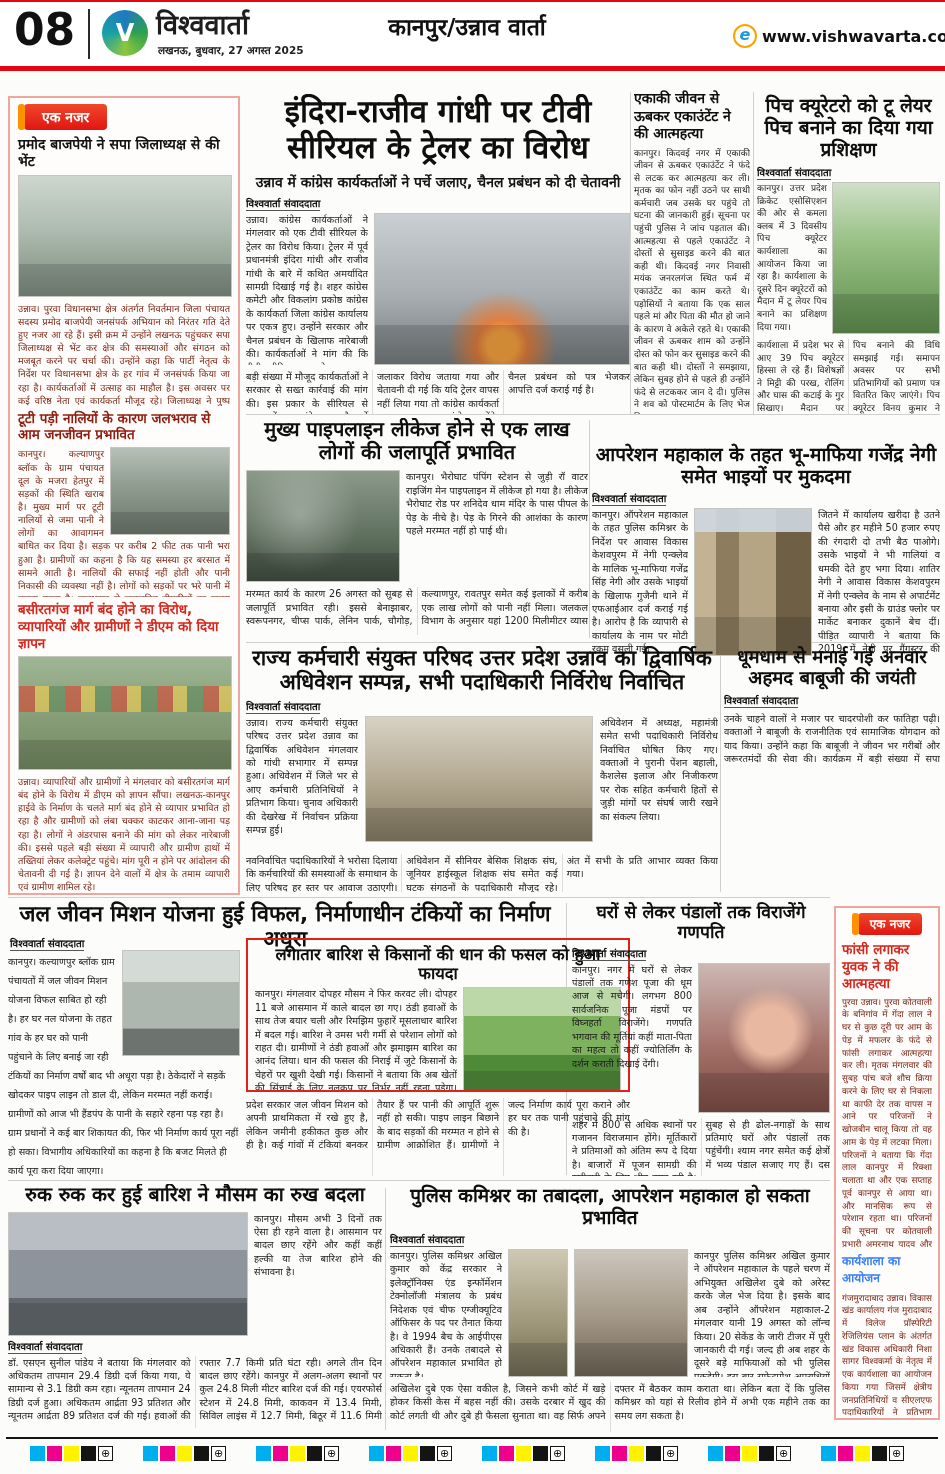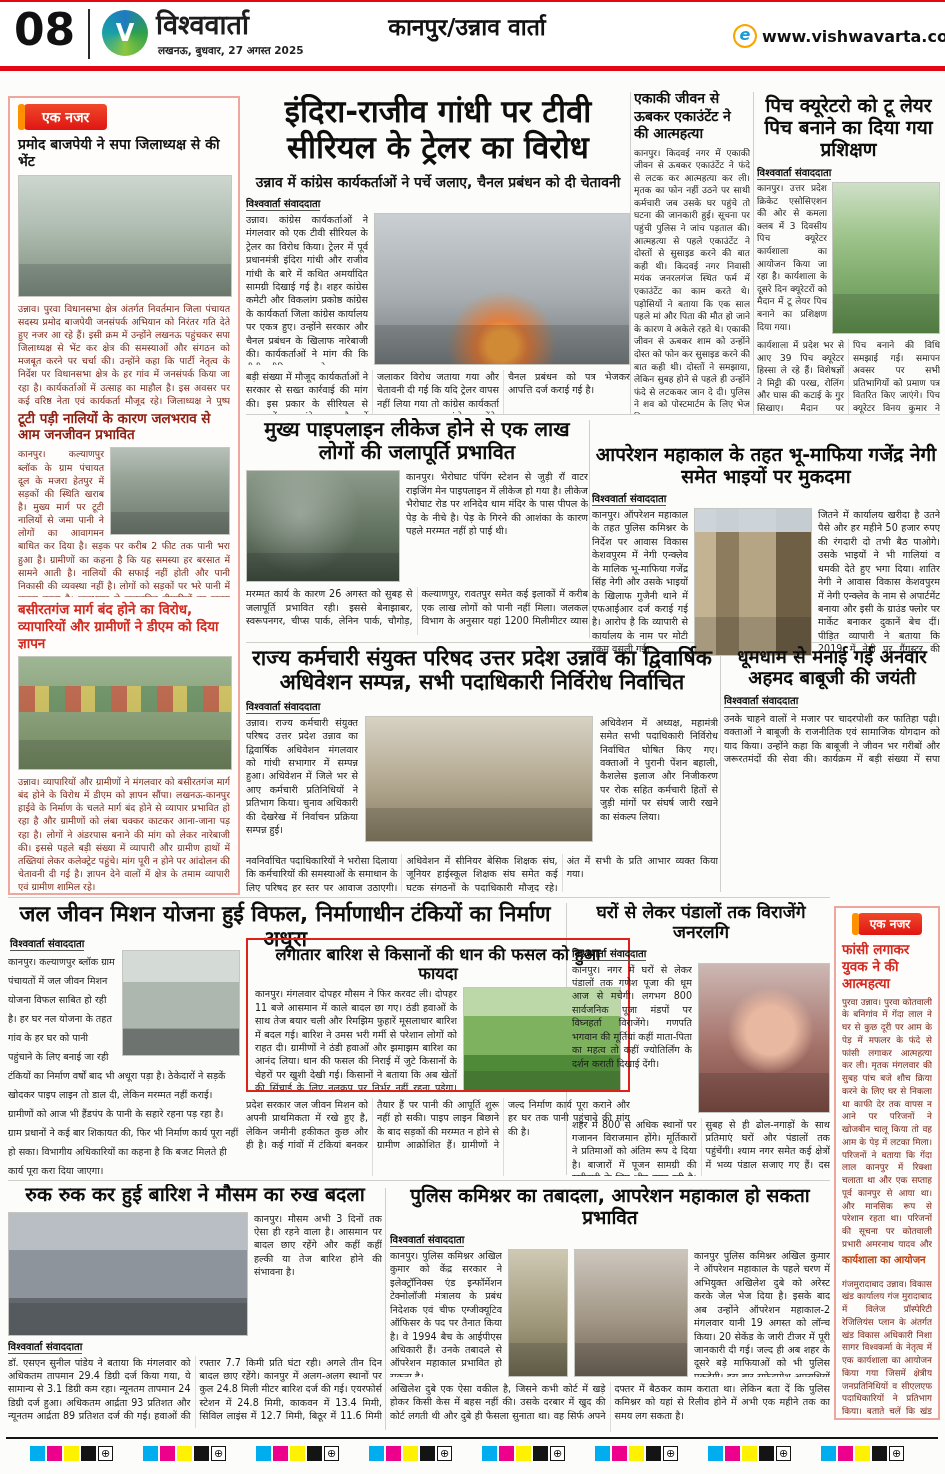--- a/index.html
+++ b/index.html
@@ -176,34 +176,34 @@
 
   <div class="abs" style="left:246px;top:938px;width:384px;height:154px;border:2px solid #e02119;padding:5px 7px;overflow:hidden;">
     <div class="hl" style="font-size:16.5px;">लगातार बारिश से किसानों की धान की फसल को हुआ फायदा</div>
     <div style="margin-top:4px;height:114px;overflow:hidden;">
       <div class="photo ph-paddy" style="float:right;width:156px;height:112px;margin-left:6px;"></div>
       <div class="body-txt" style="height:114px;">कानपुर। मंगलवार दोपहर मौसम ने फिर करवट ली। दोपहर 11 बजे आसमान में काले बादल छा गए। ठंडी हवाओं के साथ तेज बयार चली और रिमझिम फुहारें मूसलाधार बारिश में बदल गई। बारिश ने उमस भरी गर्मी से परेशान लोगों को राहत दी। ग्रामीणों ने ठंडी हवाओं और झमाझम बारिश का आनंद लिया। धान की फसल की निराई में जुटे किसानों के चेहरों पर खुशी देखी गई। किसानों ने बताया कि अब खेतों की सिंचाई के लिए नलकूप पर निर्भर नहीं रहना पड़ेगा। धान के लिए यह बारिश सही समय पर हुई है। हालांकि, किसानों ने खाद की उपलब्धता को लेकर चिंता जताई है।</div>
     </div>
   </div>
 
   <div class="abs" style="left:572px;top:902px;width:258px;height:274px;overflow:hidden;">
-    <div class="hl" style="font-size:17.5px;">घरों से लेकर पंडालों तक विराजेंगे जनरलगि</div>
+    <div class="hl" style="font-size:17.5px;">घरों से लेकर पंडालों तक विराजेंगे गणपति</div>
     <div class="byline" style="margin-top:3px;"><span>विश्ववार्ता संवाददाता</span></div>
     <div style="display:flex;gap:6px;margin-top:3px;height:150px;">
       <div class="body-txt" style="flex:1;height:150px;">कानपुर। नगर में घरों से लेकर पंडालों तक गणेश पूजा की धूम आज से मचेगी। लगभग 800 सार्वजनिक पूजा मंडपों पर विघ्नहर्ता विराजेंगे। गणपति भगवान की मूर्तियां कहीं माता-पिता का महत्व तो कहीं ज्योतिर्लिंग के दर्शन कराती दिखाई देंगी।</div>
       <div class="photo ph-ganesh" style="width:130px;height:148px;flex:none;"></div>
     </div>
     <div class="body-txt cols2" style="margin-top:5px;height:72px;">शहर में 800 से अधिक स्थानों पर गजानन विराजमान होंगे। मूर्तिकारों ने प्रतिमाओं को अंतिम रूप दे दिया है। बाजारों में पूजन सामग्री की खरीदारी के लिए भीड़ उमड़ रही है। सुबह से ही ढोल-नगाड़ों के साथ प्रतिमाएं घरों और पंडालों तक पहुंचेंगी। श्याम नगर समेत कई क्षेत्रों में भव्य पंडाल सजाए गए हैं। दस दिनों तक पूजा-अर्चना के कार्यक्रम चलेंगे।</div>
   </div>
 
   <div class="abs eknazar-box" style="left:834px;top:906px;width:106px;height:514px;padding:5px 6px;">
     <div style="text-align:center;"><span class="badge" style="font-size:12px;padding:2px 12px 3px;">एक नजर</span></div>
     <div class="red-hl" style="font-size:13.5px;font-weight:700;line-height:1.25;margin:6px 0 4px;">फांसी लगाकर युवक ने की आत्महत्या</div>
     <div class="body-txt maroon" style="font-size:8.8px;line-height:1.45;height:252px;margin-bottom:4px;">पुरवा उन्नाव। पुरवा कोतवाली के बनिगांव में गेंदा लाल ने घर से कुछ दूरी पर आम के पेड़ में मफलर के फंदे से फांसी लगाकर आत्महत्या कर ली। मृतक मंगलवार की सुबह पांच बजे शौच क्रिया करने के लिए घर से निकला था काफी देर तक वापस न आने पर परिजनों ने खोजबीन चालू किया तो वह आम के पेड़ में लटका मिला। परिजनों ने बताया कि गेंदा लाल कानपुर में रिक्शा चलाता था और एक सप्ताह पूर्व कानपुर से आया था। और मानसिक रूप से परेशान रहता था। परिजनों की सूचना पर कोतवाली प्रभारी अमरनाथ यादव और फोरेंसिक टीम ने घटना का स्थलीय निरीक्षण किया और शव को कब्जे में लेकर पीएम के लिए भेजा।</div>
-    <div style="font-size:10px;font-weight:700;color:#c2410c;margin-bottom:12px;">कार्यशाला का आयोजन</div>
+    <div style="font-size:12px;font-weight:700;color:#3b82f6;margin-bottom:6px;">कार्यशाला का आयोजन</div>
     <div class="body-txt maroon" style="font-size:8.8px;line-height:1.45;height:176px;">गंजमुरादाबाद उन्नाव। विकास खंड कार्यालय गंज मुरादाबाद में विलेज प्रॉस्पेरिटी रेजिलियंस प्लान के अंतर्गत खंड विकास अधिकारी निशा सागर विश्वकर्मा के नेतृत्व में एक कार्यशाला का आयोजन किया गया जिसमें क्षेत्रीय जनप्रतिनिधियों व सीएलएफ पदाधिकारियों ने प्रतिभाग किया। बताते चलें कि खंड विकास कार्यालय के हिंदी सभागार में एक दिवसीय अभिमुखीकरण कार्यशाला का आयोजन किया गया। कार्यशाला में ग्रामीण स्तर पर आर्थिक सामाजिक विषमताओं को कैसे दूर किया जाये, स्व-रोजगार के अवसर कैसे निर्मित किए जाएं, सूक्ष्म एवं कुटीर उद्योगों को बढ़ावा देने, विकास कार्यों में समूह सदस्यों से विचार विमर्श उपरांत कार्य-योजना का निर्माण सहित ग्रामीण स्तर के विभिन्न मुद्दों पर चर्चा की गई।</div>
   </div>
 
   <div class="abs" style="left:8px;top:1184px;width:374px;height:248px;overflow:hidden;">
     <div class="hl" style="font-size:19.5px;">रुक रुक कर हुई बारिश ने मौसम का रुख बदला</div>
     <div style="margin-top:5px;height:124px;overflow:hidden;">
       <div class="photo ph-rainstreet" style="float:left;width:238px;height:122px;margin-right:6px;"></div>
       <div class="body-txt" style="height:124px;">कानपुर। मौसम अभी 3 दिनों तक ऐसा ही रहने वाला है। आसमान पर बादल छाए रहेंगे और कहीं कहीं हल्की या तेज बारिश होने की संभावना है।</div>
     </div>
     <div class="byline" style="margin-top:3px;"><span>विश्ववार्ता संवाददाता</span></div>

